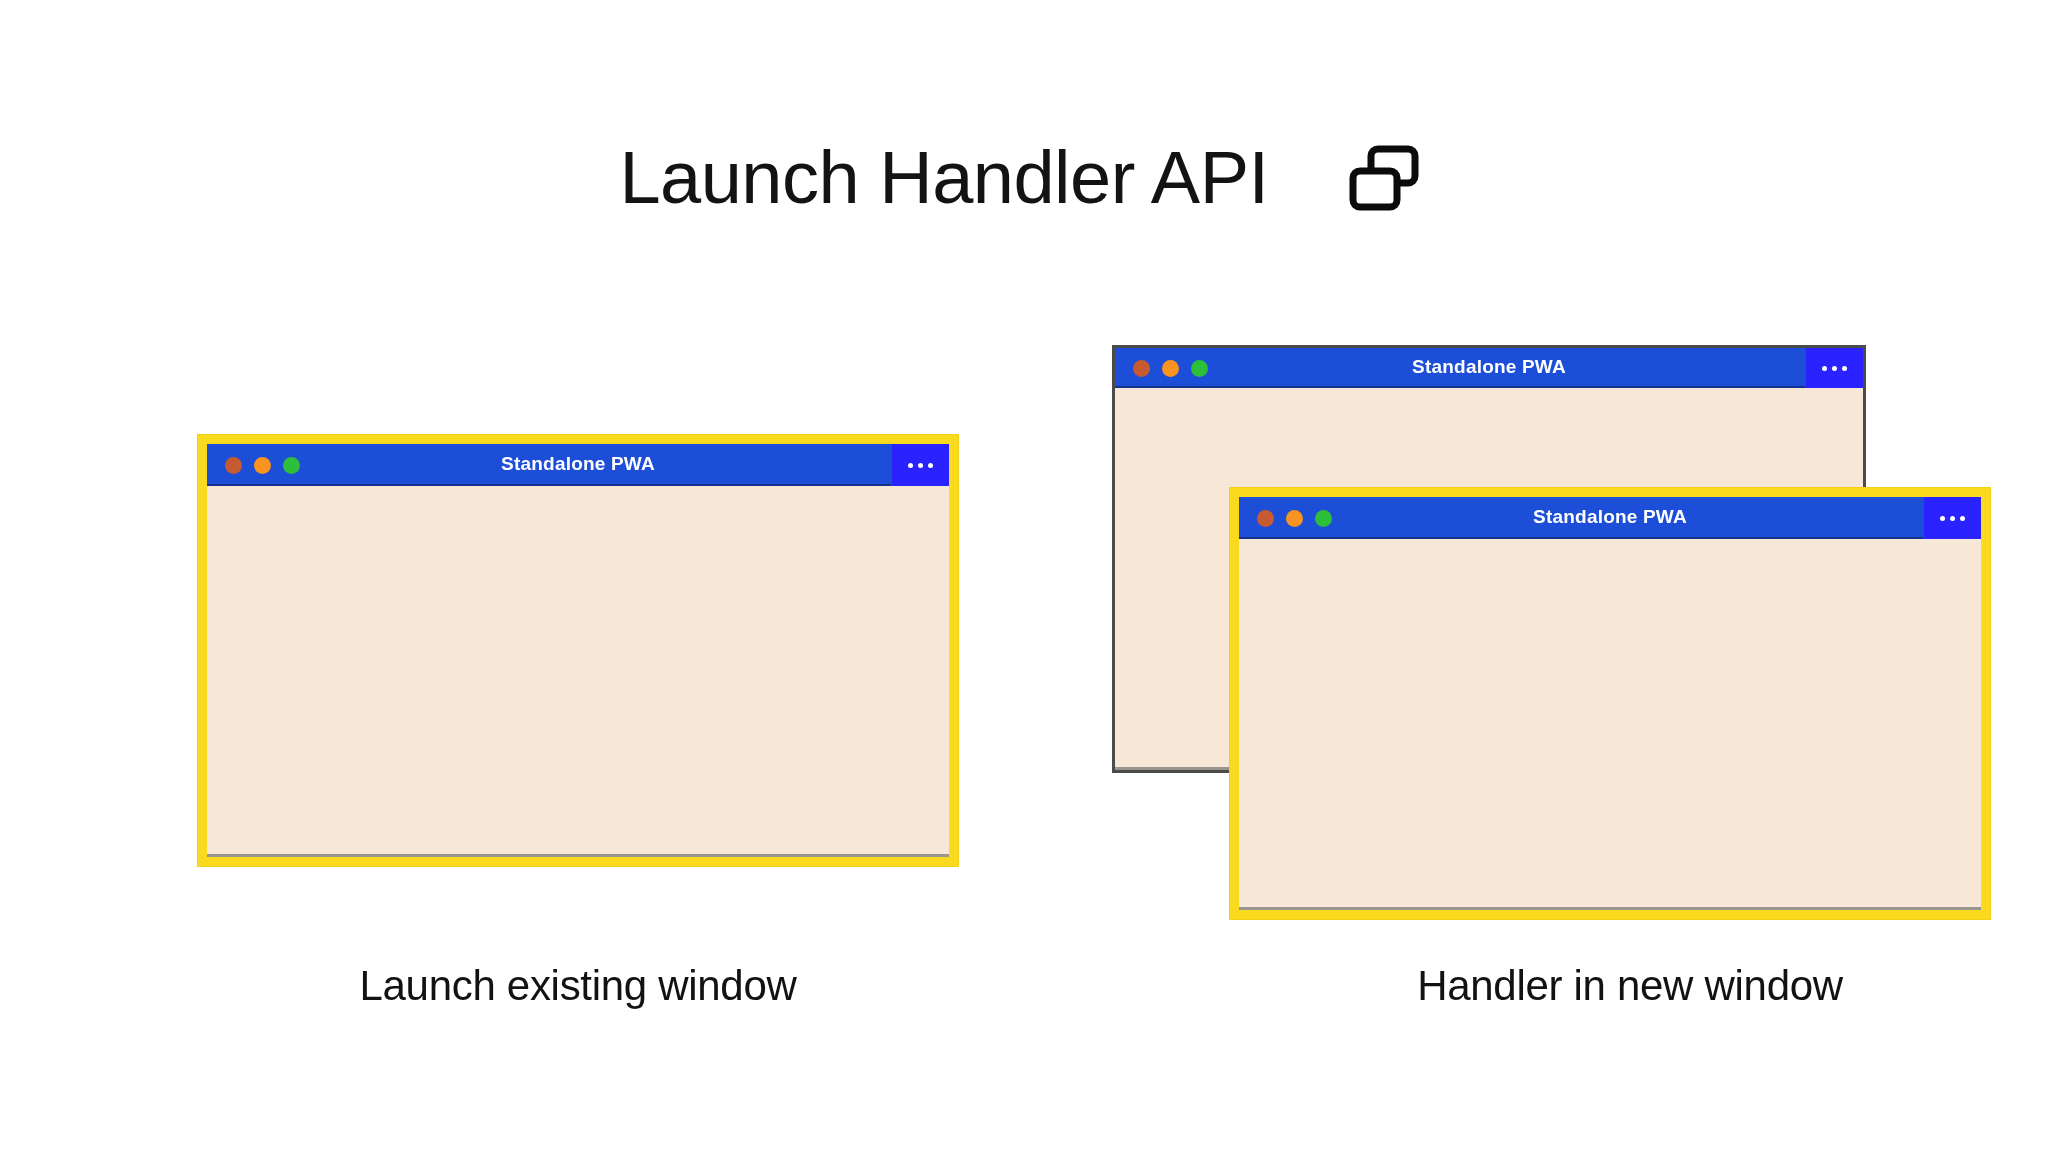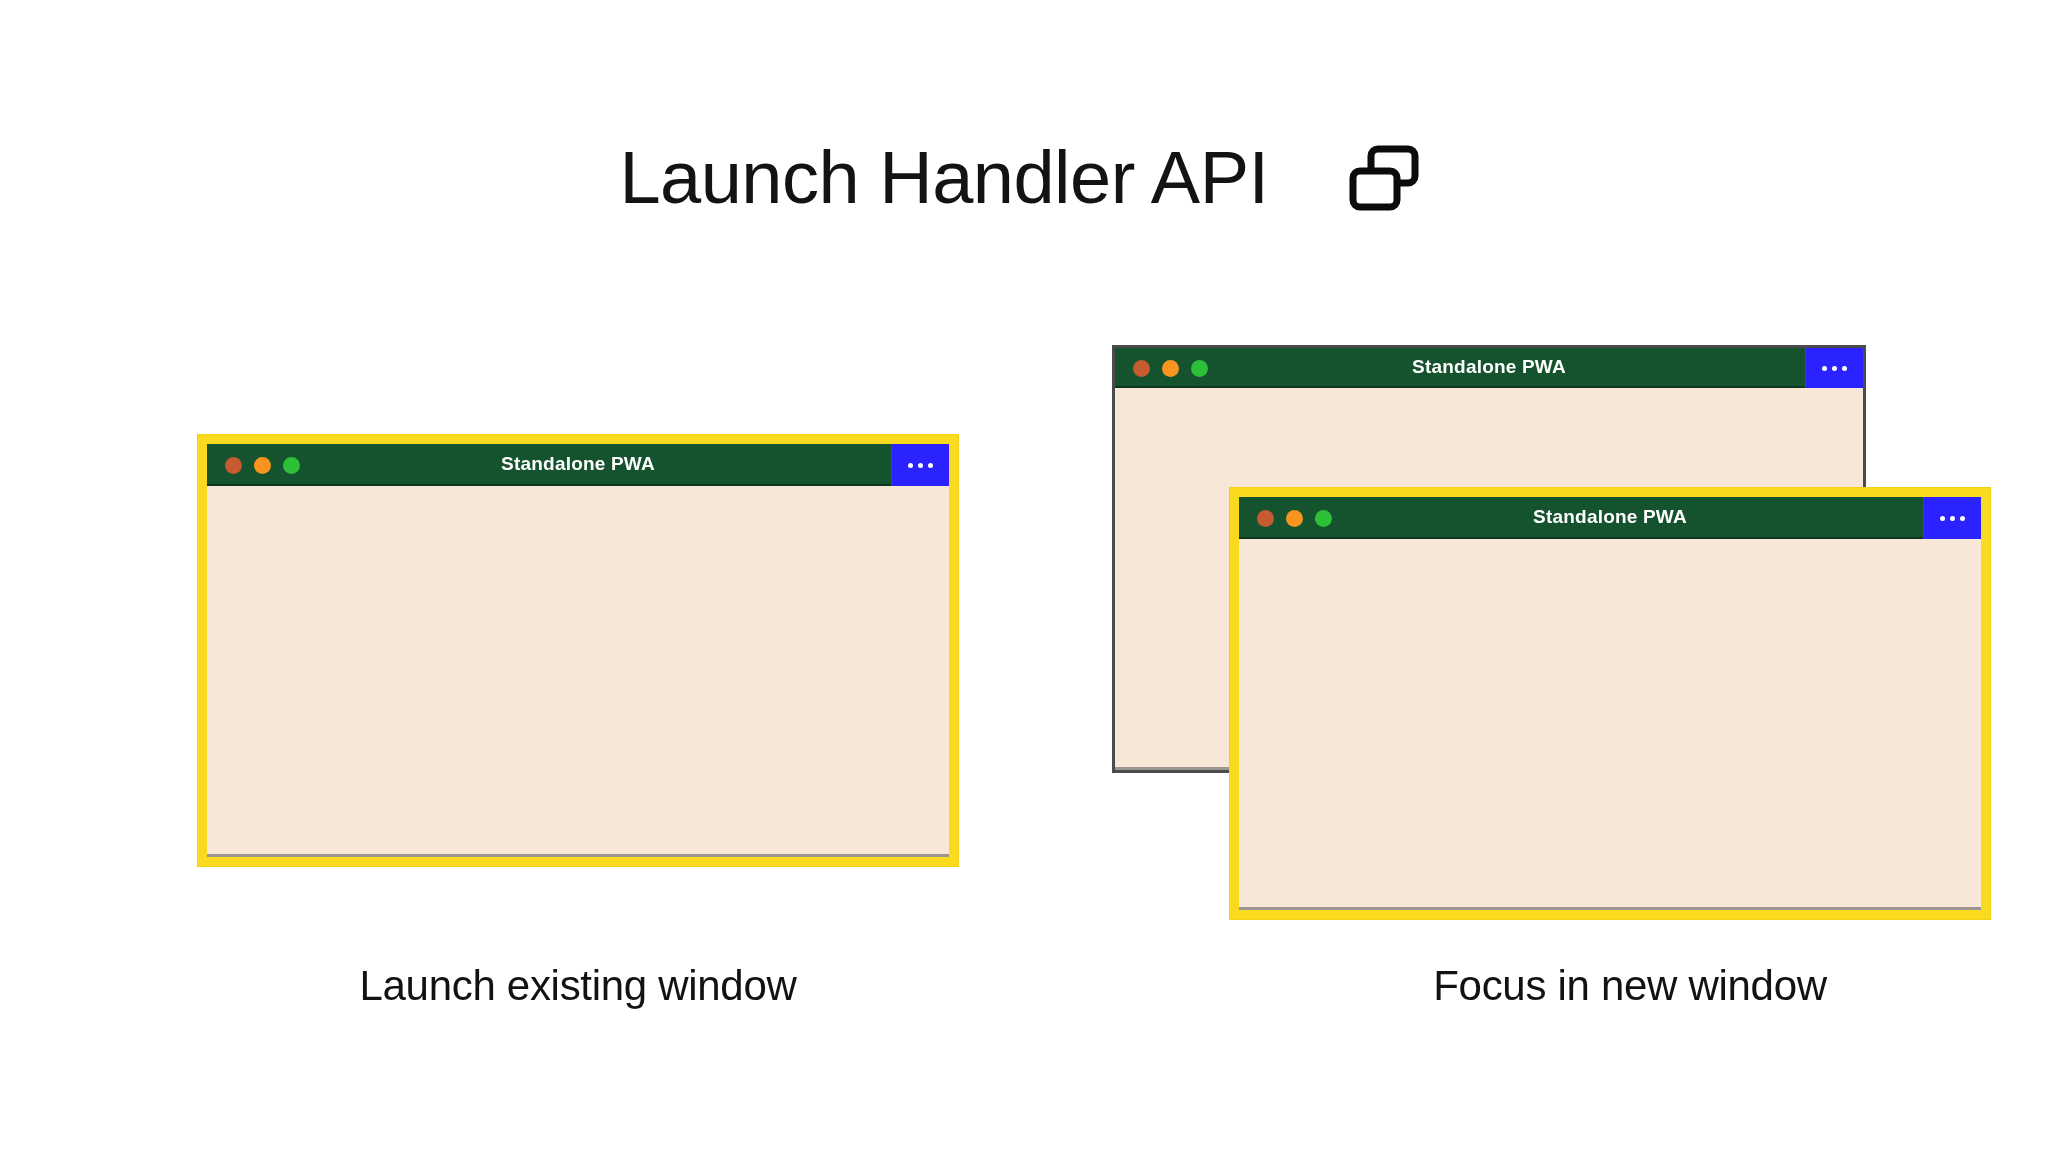--- a/index.html
+++ b/index.html
@@ -70,21 +70,21 @@
     display: flex;
     flex-direction: column;
     background: #f7e7d7;
     overflow: hidden;
   }
 
   .titlebar {
     position: relative;
     flex: 0 0 auto;
     height: 42px;
-    background: #14532d;
+    background: #1d4ed8;
     display: flex;
     align-items: center;
     box-shadow: inset 0 -2px 0 rgba(0,0,0,0.35);
   }
   .titlebar.small { height: 40px; }
 
   .traffic {
     display: flex;
     align-items: center;
     gap: 12px;
@@ -228,15 +228,15 @@
         <div class="menu-button">
           <span class="menu-dot"></span>
           <span class="menu-dot"></span>
           <span class="menu-dot"></span>
         </div>
       </div>
       <div class="window-body"></div>
     </div>
   </div>
 
-  <div class="caption" style="left:1250px; top:962px; width:760px;">Focus in new window</div>
+  <div class="caption" style="left:1250px; top:962px; width:760px;">Handler in new window</div>
 
 </div>
 
 </body></html>

